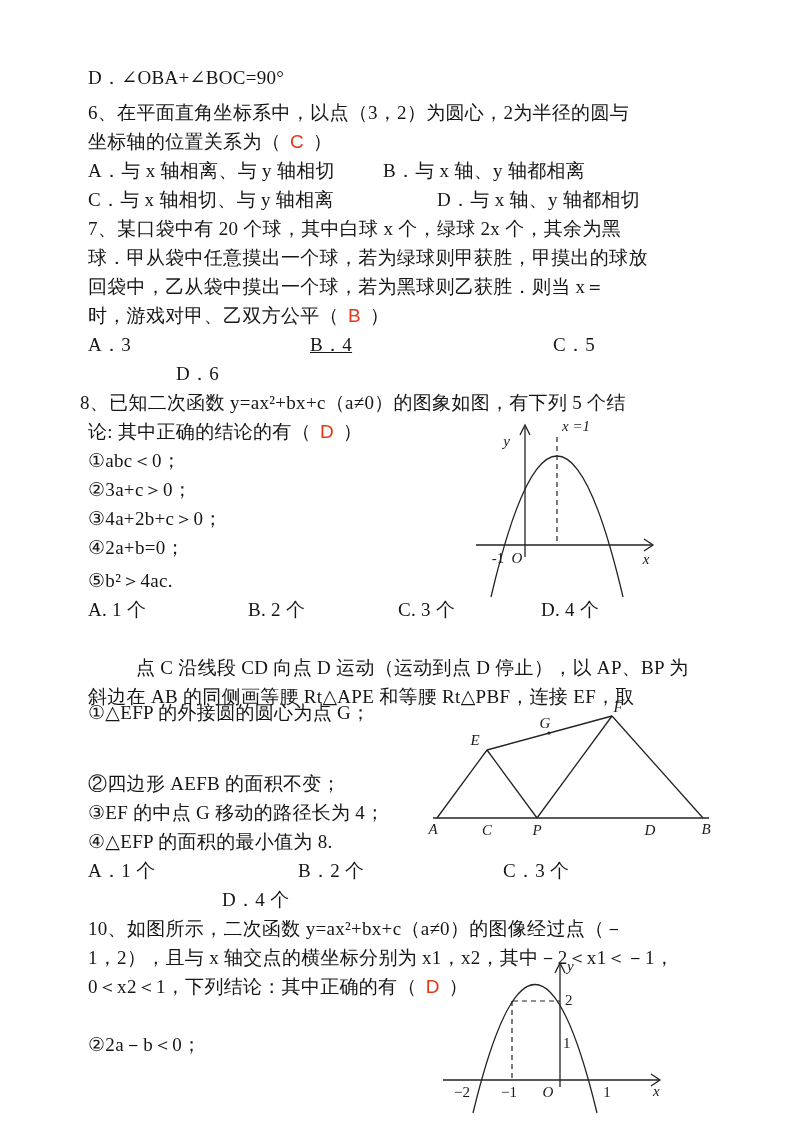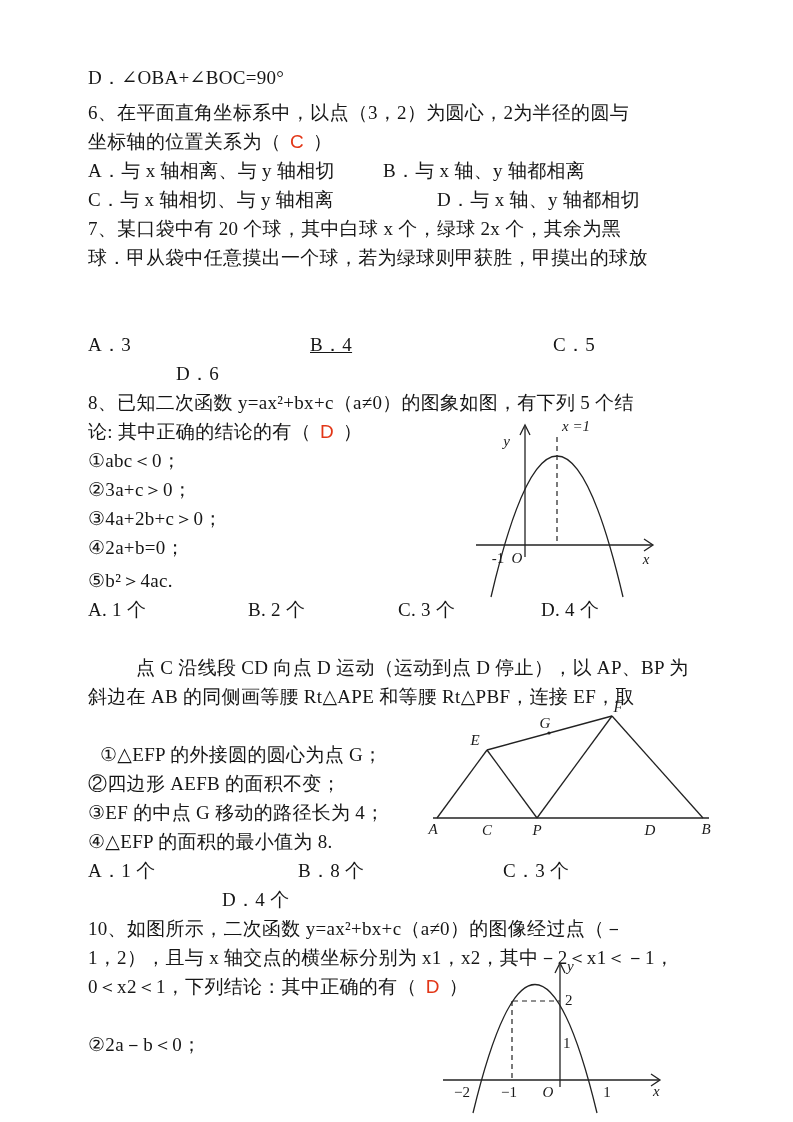--- a/index.html
+++ b/index.html
@@ -36,26 +36,28 @@
 
   <div class="ln" style="top:98px; left:88px;">6、在平面直角坐标系中，以点（3，2）为圆心，2为半径的圆与</div>
   <div class="ln" style="top:127px; left:88px;"><span>坐标轴的位置关系为（</span><span class="ans">C</span><span>）</span></div>
   <div class="ln" style="top:156px; left:88px;">A．与 x 轴相离、与 y 轴相切</div>
   <div class="ln" style="top:185px; left:88px;">C．与 x 轴相切、与 y 轴相离</div>
   <div class="ln" style="top:156px; left:383px;">B．与 x 轴、y 轴都相离</div>
   <div class="ln" style="top:185px; left:437px;">D．与 x 轴、y 轴都相切</div>
 
   <div class="ln" style="top:214px; left:88px;">7、某口袋中有 20 个球，其中白球 x 个，绿球 2x 个，其余为黑</div>
   <div class="ln" style="top:243px; left:88px;">球．甲从袋中任意摸出一个球，若为绿球则甲获胜，甲摸出的球放</div>
+  <div class="ln" style="top:272px; left:88px;">回袋中，乙从袋中摸出一个球，若为黑球则乙获胜．则当 x＝</div>
+  <div class="ln" style="top:301px; left:88px;"><span>时，游戏对甲、乙双方公平（</span><span class="ans">B</span><span>）</span></div>
   <div class="ln" style="top:330px; left:88px;">A．3</div>
   <div class="ln" style="top:330px; left:310px;text-decoration:underline;">B．4</div>
   <div class="ln" style="top:330px; left:553px;">C．5</div>
   <div class="ln" style="top:359px; left:176px;">D．6</div>
 
-  <div class="ln" style="top:388px; left:88px;">8、已知二次函数 y=ax²+bx+c（a≠0）的图象如图，有下列 5 个结</div>
+  <div class="ln" style="top:388px; left:80px;">8、已知二次函数 y=ax²+bx+c（a≠0）的图象如图，有下列 5 个结</div>
   <div class="ln" style="top:417px; left:88px;"><span>论: 其中正确的结论的有（</span><span class="ans">D</span><span>）</span></div>
   <div class="ln" style="top:446px; left:88px;">①abc＜0；</div>
   <div class="ln" style="top:475px; left:88px;">②3a+c＞0；</div>
   <div class="ln" style="top:504px; left:88px;">③4a+2b+c＞0；</div>
   <div class="ln" style="top:533px; left:88px;">④2a+b=0；</div>
   <div class="ln" style="top:566px; left:88px;">⑤b²＞4ac.</div>
   <div class="ln" style="top:595px; left:88px;">A. 1 个</div>
   <div class="ln" style="top:595px; left:248px;">B. 2 个</div>
   <div class="ln" style="top:595px; left:398px;">C. 3 个</div>
   <div class="ln" style="top:595px; left:541px;">D. 4 个</div>
@@ -71,26 +73,26 @@
       <text x="40" y="31" text-anchor="end">y</text>
       <text x="92" y="16">x =1</text>
       <text x="28" y="148" text-anchor="middle" class="upr">-1</text>
       <text x="47" y="148" text-anchor="middle">O</text>
       <text x="176" y="149" text-anchor="middle">x</text>
     </svg>
   </div>
 
   <div class="ln" style="top:653px; left:88px;margin-left:48px;">点 C 沿线段 CD 向点 D 运动（运动到点 D 停止），以 AP、BP 为</div>
   <div class="ln" style="top:682px; left:88px;">斜边在 AB 的同侧画等腰 Rt△APE 和等腰 Rt△PBF，连接 EF，取</div>
-  <div class="ln" style="top:740px; left:88px;margin-left:12px;">①△EFP 的外接圆的圆心为点 G；</div>
+  <div class="ln" style="top:698px; left:88px;">①△EFP 的外接圆的圆心为点 G；</div>
   <div class="ln" style="top:769px; left:88px;">②四边形 AEFB 的面积不变；</div>
   <div class="ln" style="top:798px; left:88px;">③EF 的中点 G 移动的路径长为 4；</div>
   <div class="ln" style="top:827px; left:88px;">④△EFP 的面积的最小值为 8.</div>
   <div class="ln" style="top:856px; left:88px;">A．1 个</div>
-  <div class="ln" style="top:856px; left:298px;">B．8 个</div>
+  <div class="ln" style="top:856px; left:298px;">B．2 个</div>
   <div class="ln" style="top:856px; left:503px;">C．3 个</div>
   <div class="ln" style="top:885px; left:222px;">D．4 个</div>
 
   <div class="fig" style="left:425px; top:700px;">
     <svg width="295" height="140" viewBox="0 0 295 140">
       <line class="stroke" x1="8" y1="118" x2="284" y2="118"></line>
       <line class="stroke" x1="12" y1="118" x2="62" y2="50"></line>
       <line class="stroke" x1="62" y1="50" x2="112" y2="118"></line>
       <line class="stroke" x1="112" y1="118" x2="187" y2="16"></line>
       <line class="stroke" x1="187" y1="16" x2="278" y2="118"></line>

